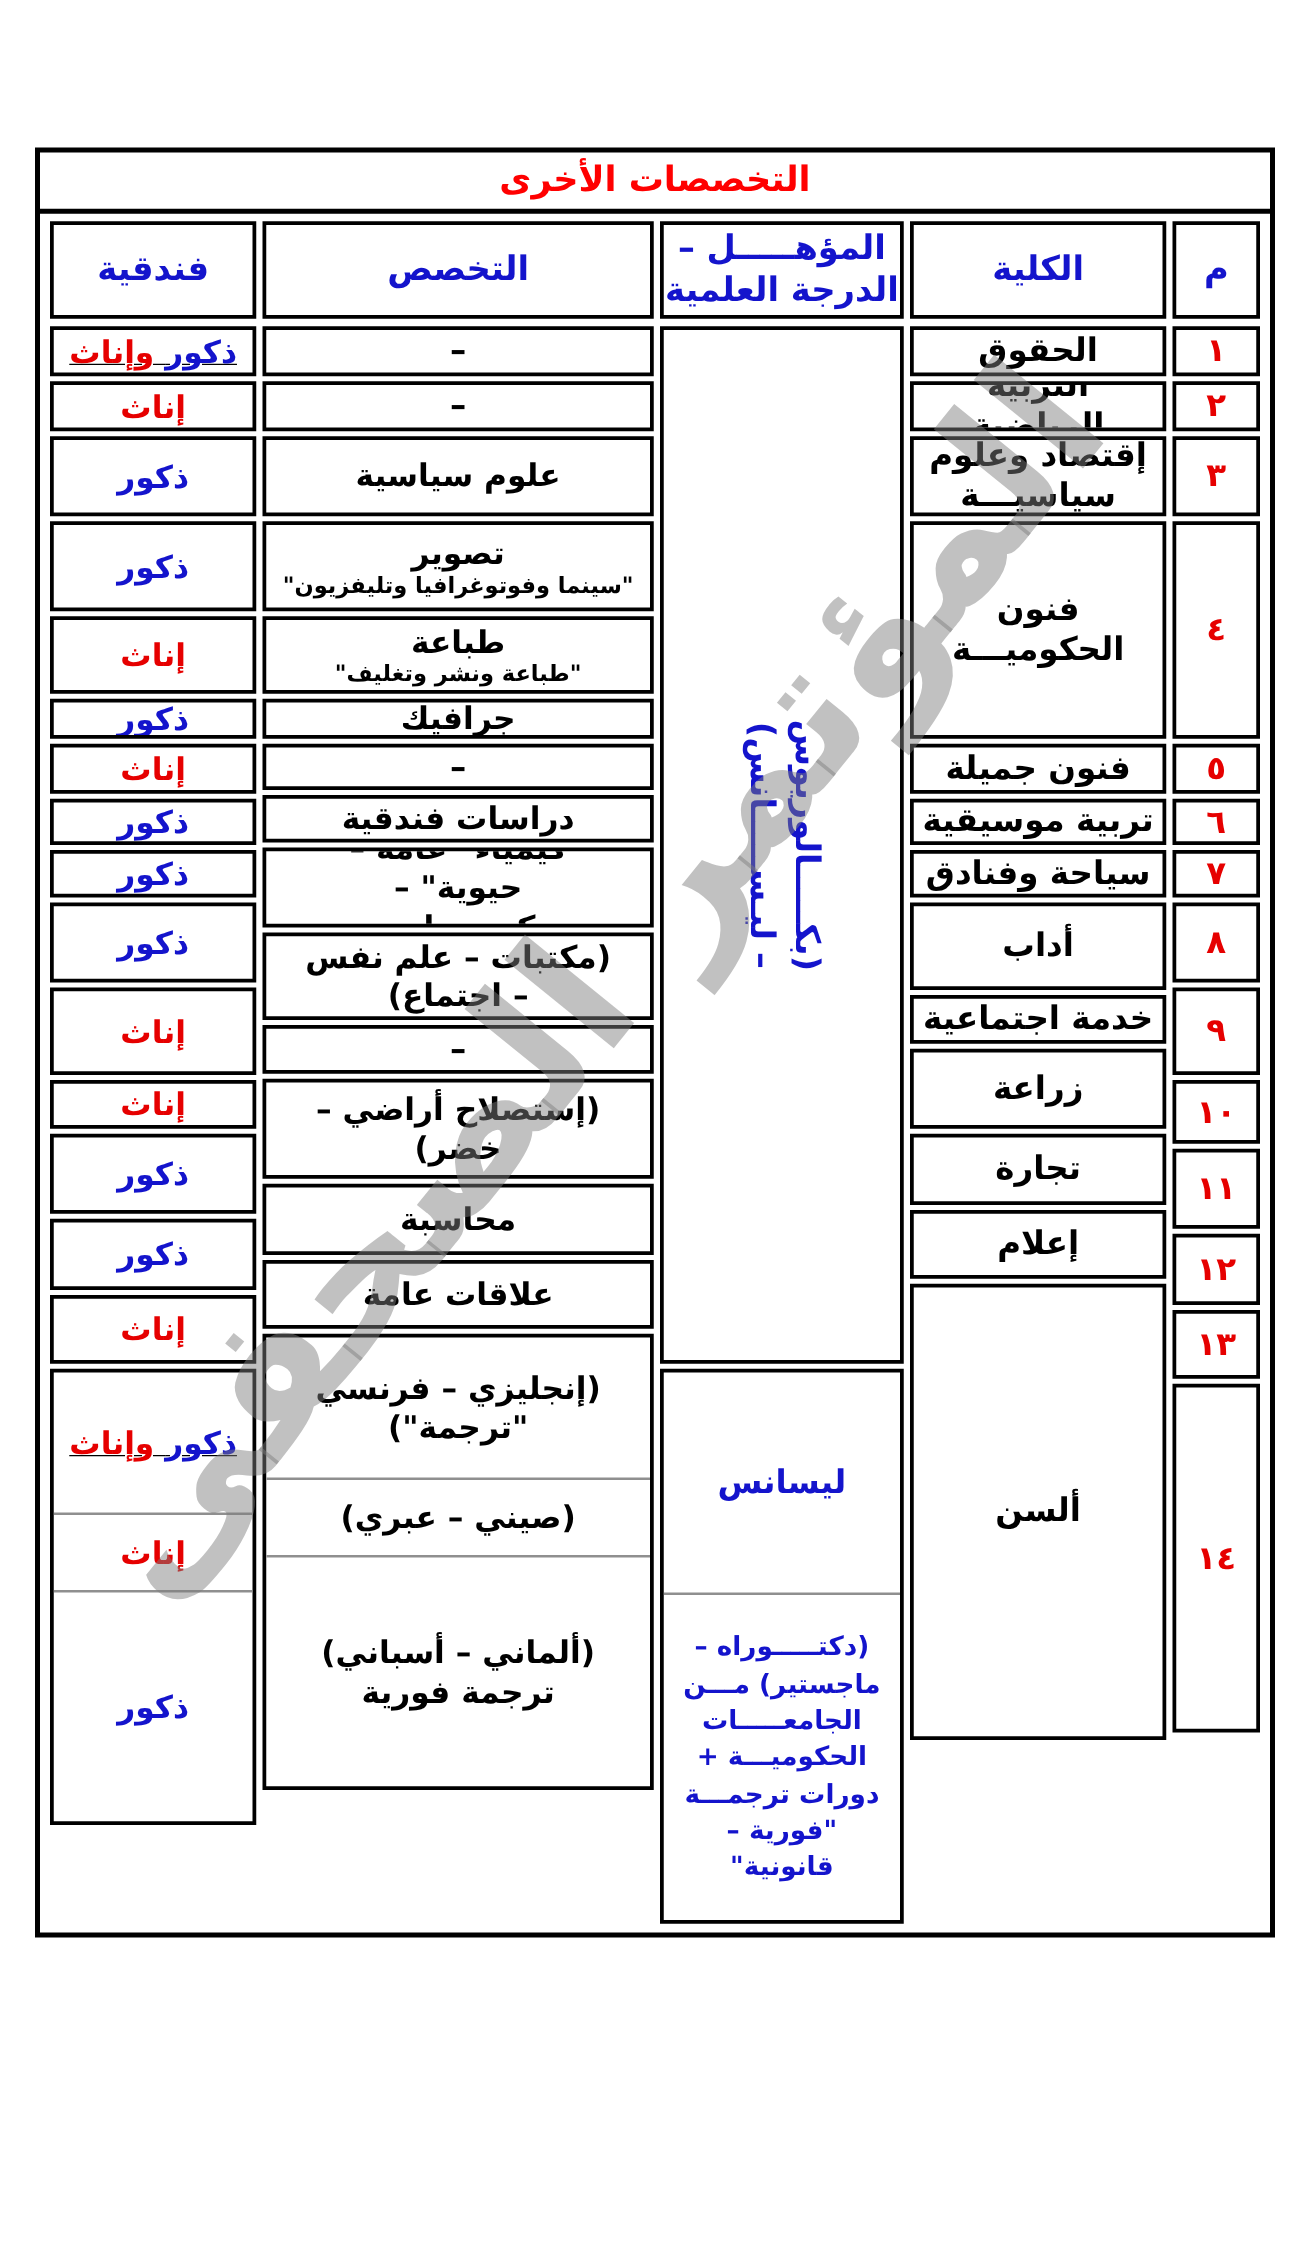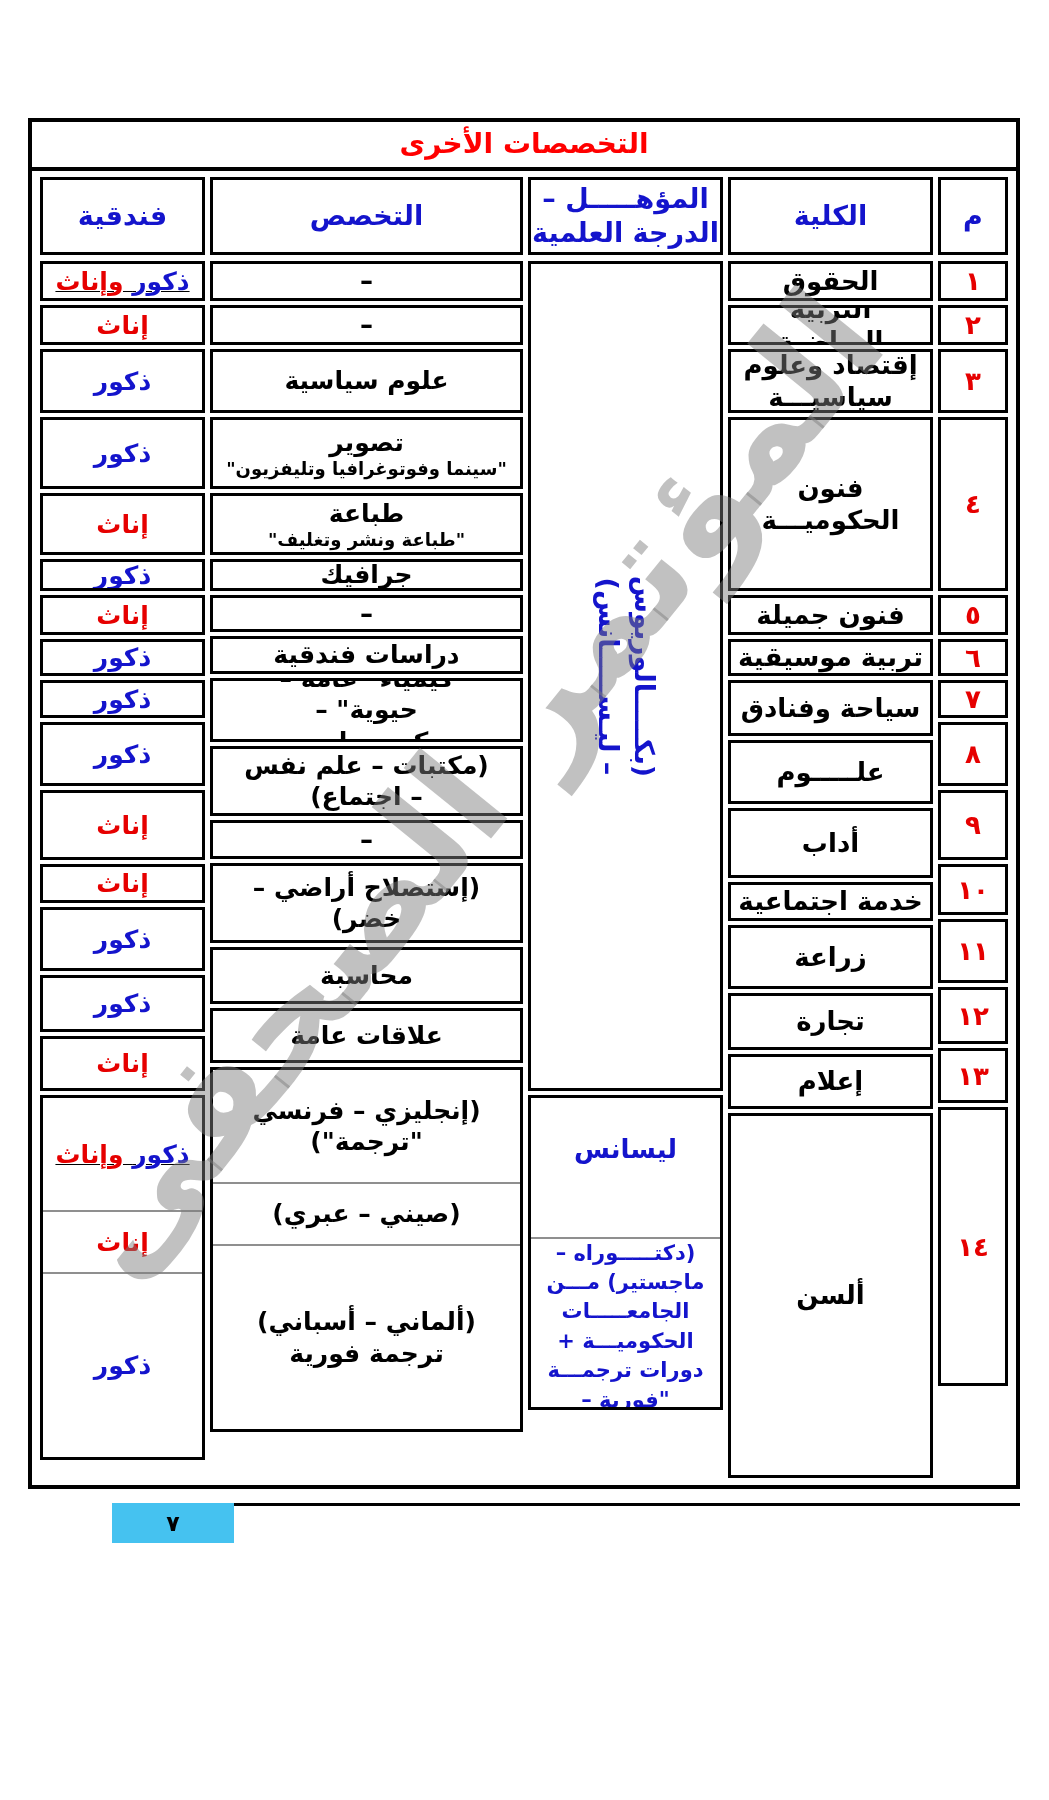--- a/index.html
+++ b/index.html
@@ -160,25 +160,22 @@
             </div>
           <div class="cell" style="height:174px">
               <span class="college">فنون الحكوميـــة</span>
             </div>
           <div class="cell" style="height:40px">
               <span class="college">فنون جميلة</span>
             </div>
           <div class="cell" style="height:37px">
               <span class="college">تربية موسيقية</span>
             </div>
-          <div class="cell" style="height:56px">
+          <div class="cell" style="height:38px">
               <span class="college">سياحة وفنادق</span>
-            </div>
-          <div class="cell" style="height:64px">
-              <span class="college">علـــــوم</span>
             </div>
           <div class="cell" style="height:70px">
               <span class="college">أداب</span>
             </div>
           <div class="cell" style="height:39px">
               <span class="college">خدمة اجتماعية</span>
             </div>
           <div class="cell" style="height:64px">
               <span class="college">زراعة</span>
             </div>
@@ -193,21 +190,21 @@
             </div>
         </div>
 
         <div class="col w-qual">
           <div class="cell" style="height:830px">
             <div class="vtext qual-text">
               <span>(بكـــــالوريوس</span>
               <span>– ليـســـــانس)</span>
             </div>
           </div>
-          <div class="cell bigcell" style="height:315px">
+          <div class="cell bigcell" style="height:444px">
             <div class="sub q1">
               <span class="qual-text lisans">ليسانس</span>
             </div>
             <div class="sub q2 sub-sep">
               <span class="qual-text postgrad">(دكتـــــوراه – ماجستير) مـــن الجامعـــــات الحكوميـــة + دورات ترجمـــة "فورية – قانونية"</span>
             </div>
           </div>
         </div>
 
         <div class="col w-spec">

